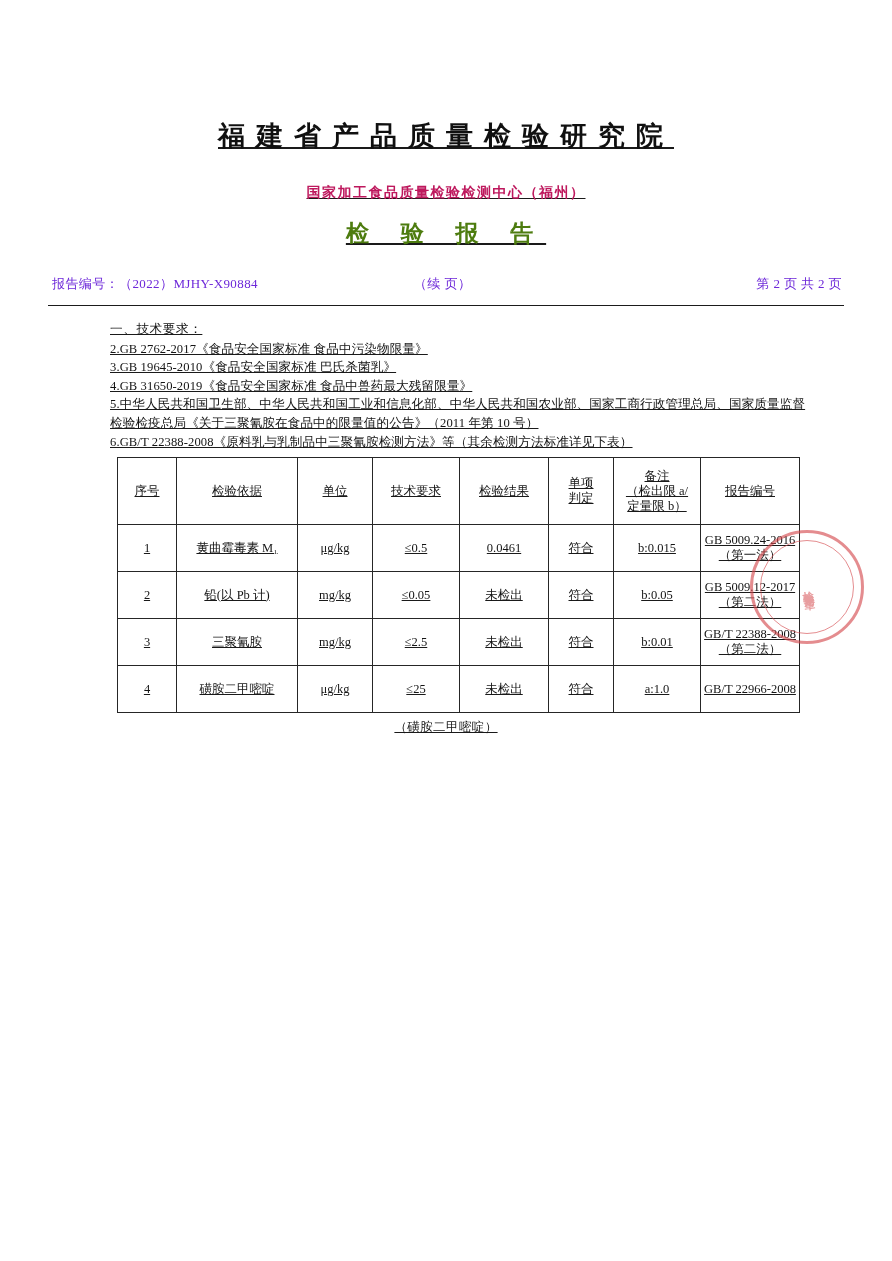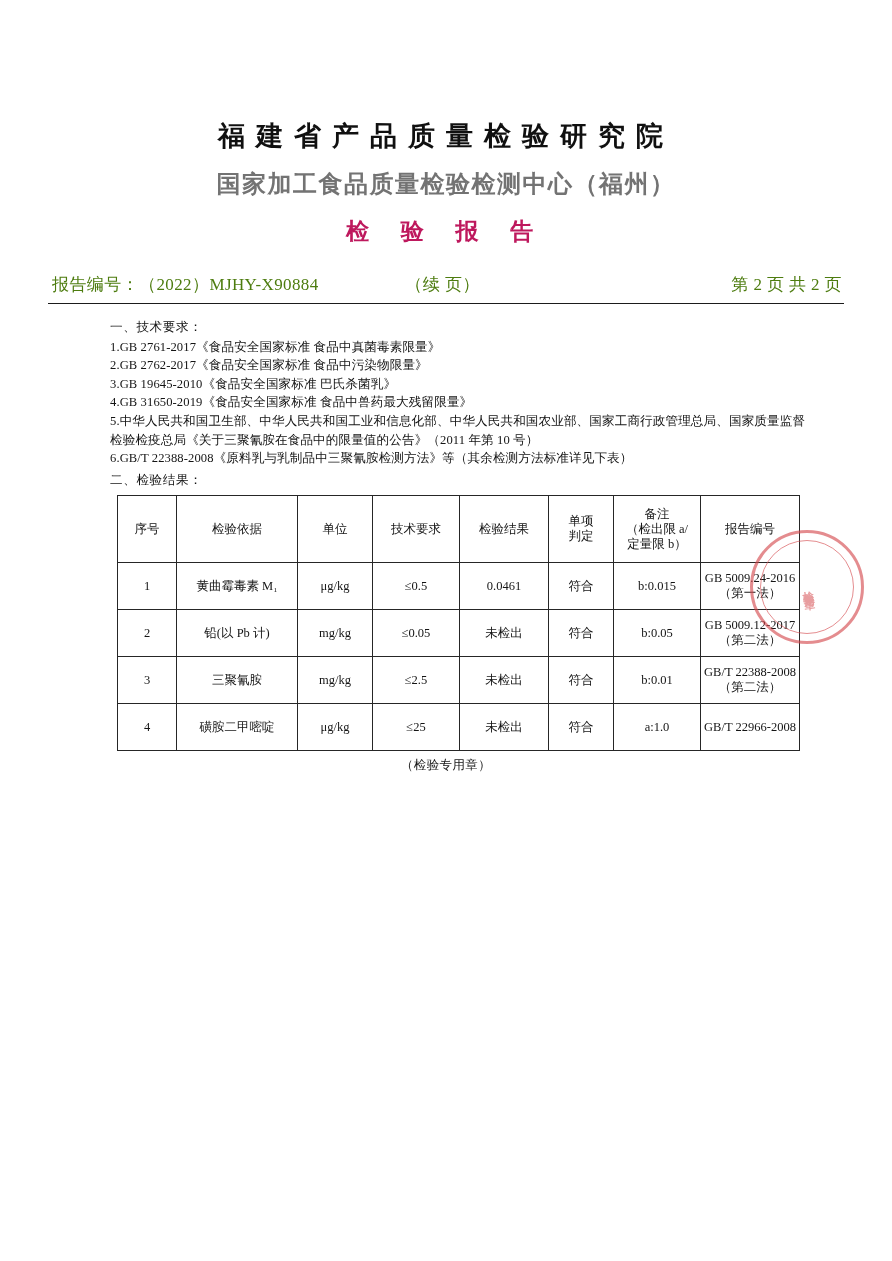--- a/index.html
+++ b/index.html
@@ -13,54 +13,55 @@
     font-family: "Liberation Serif", "DejaVu Serif", serif;
     color: #1a1a1a;
     position: relative;
     overflow: hidden;
   }
   .page {
     position: relative;
     width: 892px;
     height: 1261px;
     box-sizing: border-box;
+    text-decoration: underline;
   }
   
   .title-block {
     padding-top: 118px;
     text-align: center;
   }
   .org-title {
     font-size: 27px;
     font-weight: bold;
     letter-spacing: 11px;
     color: #101010;
     font-family: "Liberation Serif", "DejaVu Serif", serif;
   }
   .center-title {
-    font-size: 24px;
+    font-size: 14px;
     font-weight: bold;
     letter-spacing: 1.5px;
-    margin-top: 14px;
-    color: #737373;
+    margin-top: 30px;
+    color: #be185d;
   }
   .report-title {
     font-size: 23px;
     font-weight: bold;
     letter-spacing: 13px;
     margin-top: 16px;
-    color: #be185d;
+    color: #4d7c0f;
   }
   
   .meta-row {
     position: relative;
     margin-top: 26px;
     height: 24px;
-    font-size: 17px;
-    color: #4d7c0f;
+    font-size: 13px;
+    color: #6d28d9;
     padding-left: 28px;
   }
   .meta-left {
     position: absolute;
     left: 52px;
     top: 0;
     letter-spacing: 0.4px;
   }
   .meta-center {
     position: absolute;
@@ -203,27 +204,25 @@
   <div class="meta-row">
     <div class="meta-left">报告编号：（2022）MJHY-X90884</div>
     <div class="meta-center">（续 页）</div>
     <div class="meta-right">第 2 页  共 2 页</div>
   </div>
 
   <div class="rule"></div>
 
   <div class="body-block">
     <div class="sec-head">一、技术要求：</div>
-    <div class="ref-line">1.GB 2761-2017《食品安全国家标准  食品中真菌毒素限量》</div>
     <div class="ref-line">2.GB 2762-2017《食品安全国家标准  食品中污染物限量》</div>
     <div class="ref-line">3.GB 19645-2010《食品安全国家标准  巴氏杀菌乳》</div>
     <div class="ref-line">4.GB 31650-2019《食品安全国家标准  食品中兽药最大残留限量》</div>
     <div class="ref-line">5.中华人民共和国卫生部、中华人民共和国工业和信息化部、中华人民共和国农业部、国家工商行政管理总局、国家质量监督检验检疫总局《关于三聚氰胺在食品中的限量值的公告》（2011 年第 10 号）</div>
     <div class="ref-line">6.GB/T 22388-2008《原料乳与乳制品中三聚氰胺检测方法》等（其余检测方法标准详见下表）</div>
-    <div class="sec-head2">二、检验结果：</div>
   </div>
 
   <div class="table-wrap">
     <table class="result">
       <thead>
         <tr>
           <th class="col-1">序号</th>
           <th class="col-2">检验依据</th>
           <th class="col-3">单位</th>
           <th class="col-4">技术要求</th>
@@ -288,21 +287,21 @@
           <td>未检出</td>
           <td>符合</td>
           <td>a:1.0</td>
           <td>
             <div class="nowrapline">GB/T 22966-2008</div>
             <div></div>
           </td>
         </tr>
       </tbody>
     </table>
-    <div class="end-note">（检验专用章）</div>
+    <div class="end-note">（磺胺二甲嘧啶）</div>
   </div>
 
   <div class="seal">
     <div class="seal-inner"></div>
     <div class="seal-text">检验专用章</div>
     <div class="seal-mask"></div>
   </div>
 
 </div>
 

